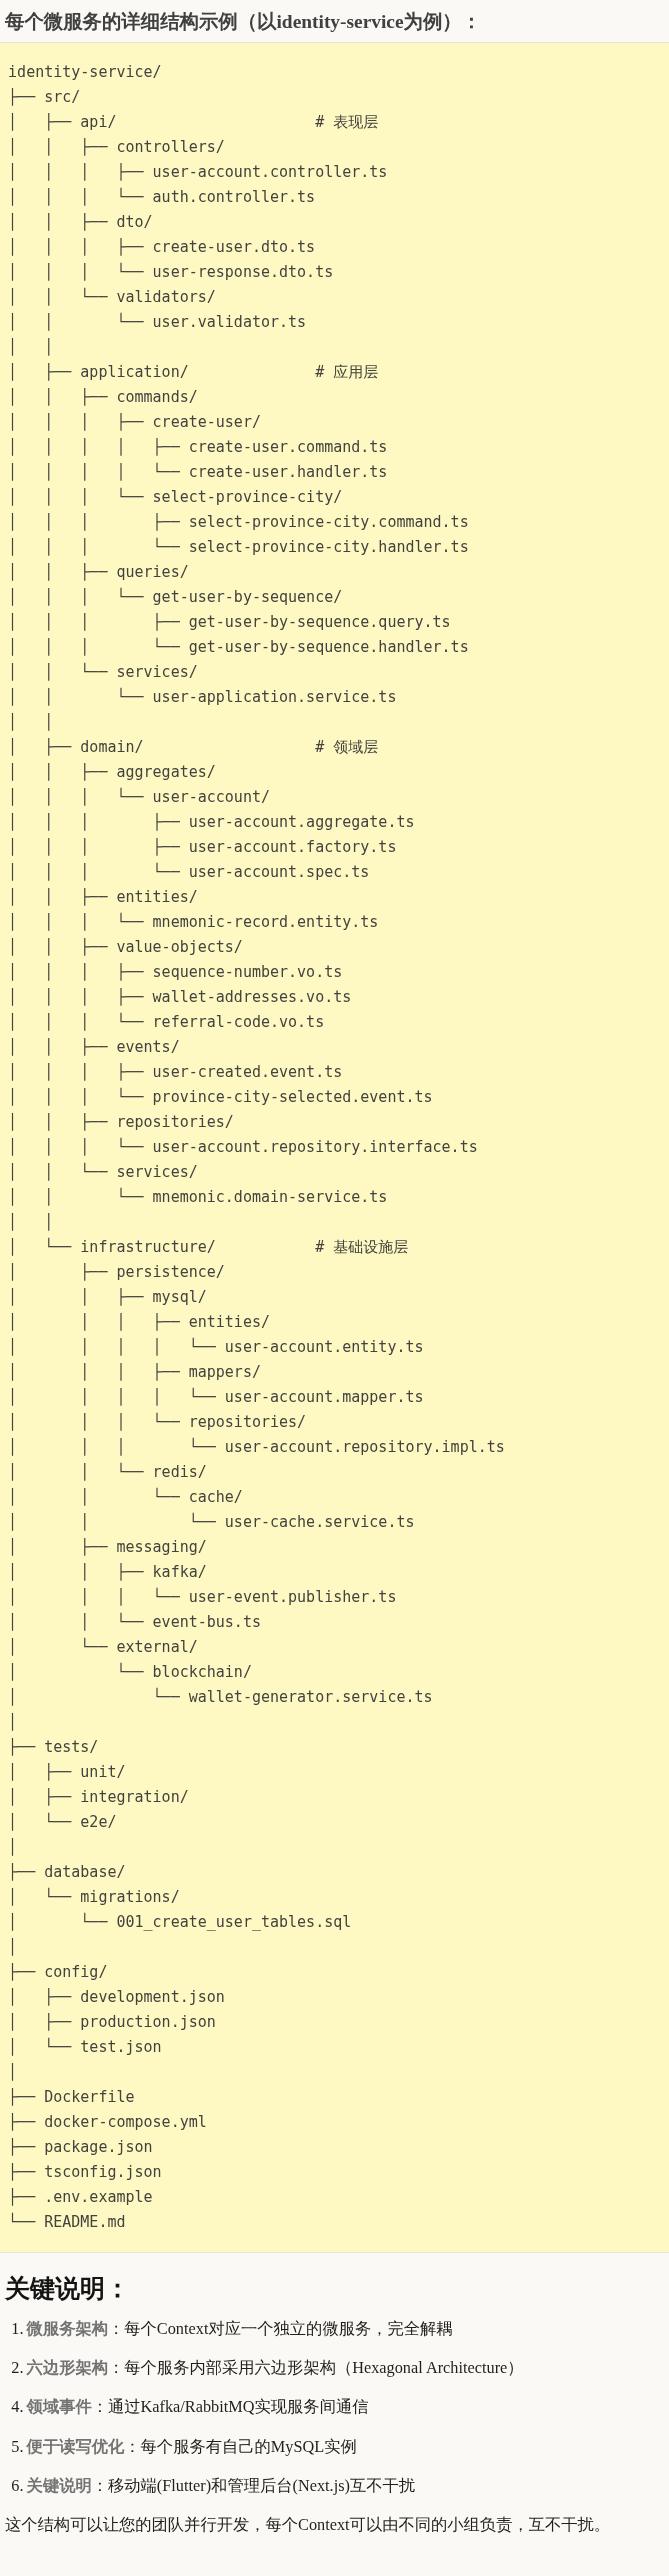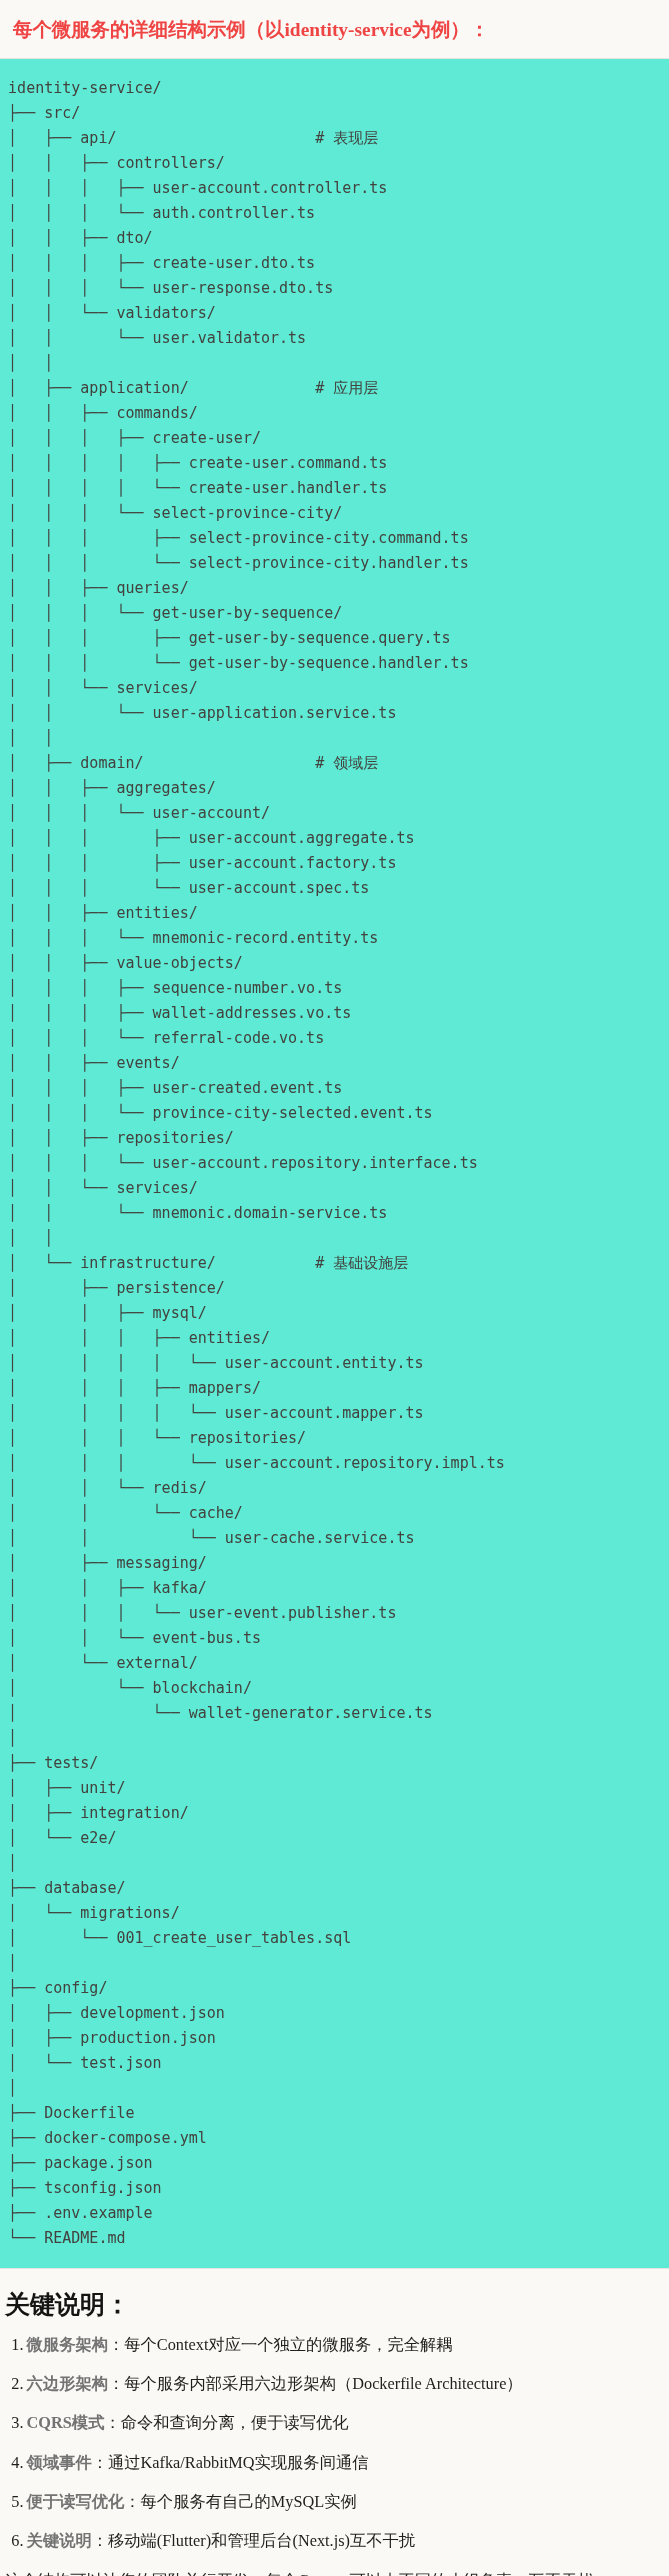--- a/index.html
+++ b/index.html
@@ -2,25 +2,25 @@
 <html style="font-size:10px"><head>
 <meta charset="utf-8">
 <style>
   html,body{margin:0;padding:0;}
   body{
     width:669px;height:2576px;overflow:hidden;
     background:#faf9f5;color:#1c1c1a;
     font-family:"Liberation Serif","DejaVu Serif",serif;
   }
   .title{
-    margin:8px;padding:8.8px 6.3px 7.5px 5px;
-    font-size:19.4px;line-height:26px;font-weight:700;color:#ef4444;
+    margin:0;padding:8.8px 6.3px 7.5px 5px;
+    font-size:19.4px;line-height:26px;font-weight:700;color:#404040;
   }
   .codeblock{
-    background:#5eead4;
+    background:#fef9c3;
     border-top:0.6px solid #e6e4de;
     border-bottom:0.6px solid #e6e4de;
   }
   .codeblock pre{
     margin:0;padding:16.3px 5px 17.5px 8.1px;
     font-family:"DejaVu Sans Mono","Liberation Mono",monospace;
     font-size:15px;line-height:25px;color:#43423e;
     white-space:pre;
   }
   .notes{padding:0 6.3px 0 5px;}
@@ -137,26 +137,23 @@
   </div>
 
   <div class="notes">
     <h2 class="notes-heading">关键说明：</h2>
 
     <div class="note-item">
       <span class="num">1.</span><span class="term">微服务架构</span><span class="desc">：每个Context对应一个独立的微服务，完全解耦</span>
     </div>
 
     <div class="note-item">
-      <span class="num">2.</span><span class="term">六边形架构</span><span class="desc">：每个服务内部采用六边形架构（Dockerfile Architecture）</span>
+      <span class="num">2.</span><span class="term">六边形架构</span><span class="desc">：每个服务内部采用六边形架构（Hexagonal Architecture）</span>
     </div>
 
-    <div class="note-item">
-      <span class="num">3.</span><span class="term">CQRS模式</span><span class="desc">：命令和查询分离，便于读写优化</span>
-    </div>
 
     <div class="note-item">
       <span class="num">4.</span><span class="term">领域事件</span><span class="desc">：通过Kafka/RabbitMQ实现服务间通信</span>
     </div>
 
     <div class="note-item">
       <span class="num">5.</span><span class="term">便于读写优化</span><span class="desc">：每个服务有自己的MySQL实例</span>
     </div>
 
     <div class="note-item">

